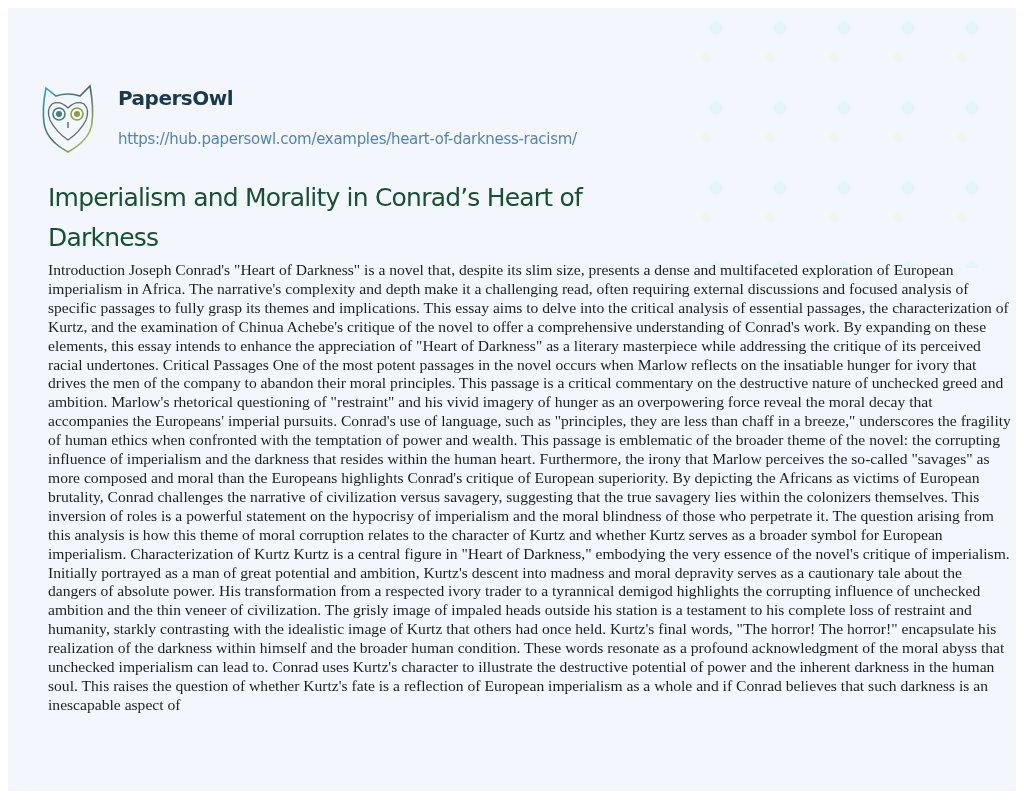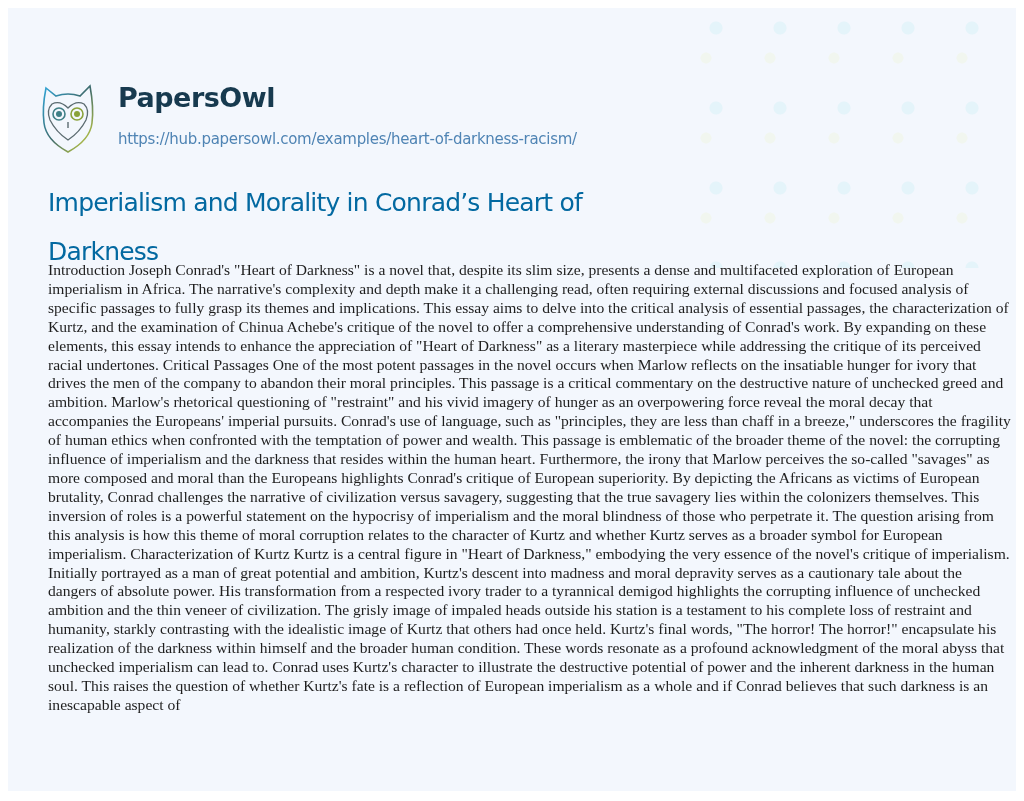--- a/index.html
+++ b/index.html
@@ -44,21 +44,21 @@
       height: 80px;
       margin-right: 20px;
     }
     .brand {
       display: flex;
       flex-direction: column;
     }
     .brand-name {
       font-family: "DejaVu Sans", sans-serif;
       font-weight: bold;
-      font-size: 27px;
+      font-size: 20px;
       color: #173a4f;
       letter-spacing: -0.5px;
       line-height: 32px;
       margin-top: -6px;
     }
     .brand-url {
       font-family: "DejaVu Sans", sans-serif;
       font-size: 15px;
       color: #4f84b4;
       margin-top: 16px;
@@ -66,22 +66,22 @@
       letter-spacing: -0.3px;
     }
     .title {
       position: absolute;
       left: 40px;
       top: 170px;
       width: 640px;
       font-family: "DejaVu Sans", sans-serif;
       font-weight: normal;
       font-size: 25px;
-      line-height: 49px;
-      color: #0369a1;
+      line-height: 40px;
+      color: #14532d;
       margin: 0;
       letter-spacing: -0.8px;
     }
     .body-text {
       position: absolute;
       left: 40px;
       top: 253px;
       width: 965px;
       font-family: "Liberation Serif", serif;
       font-size: 15.6px;

